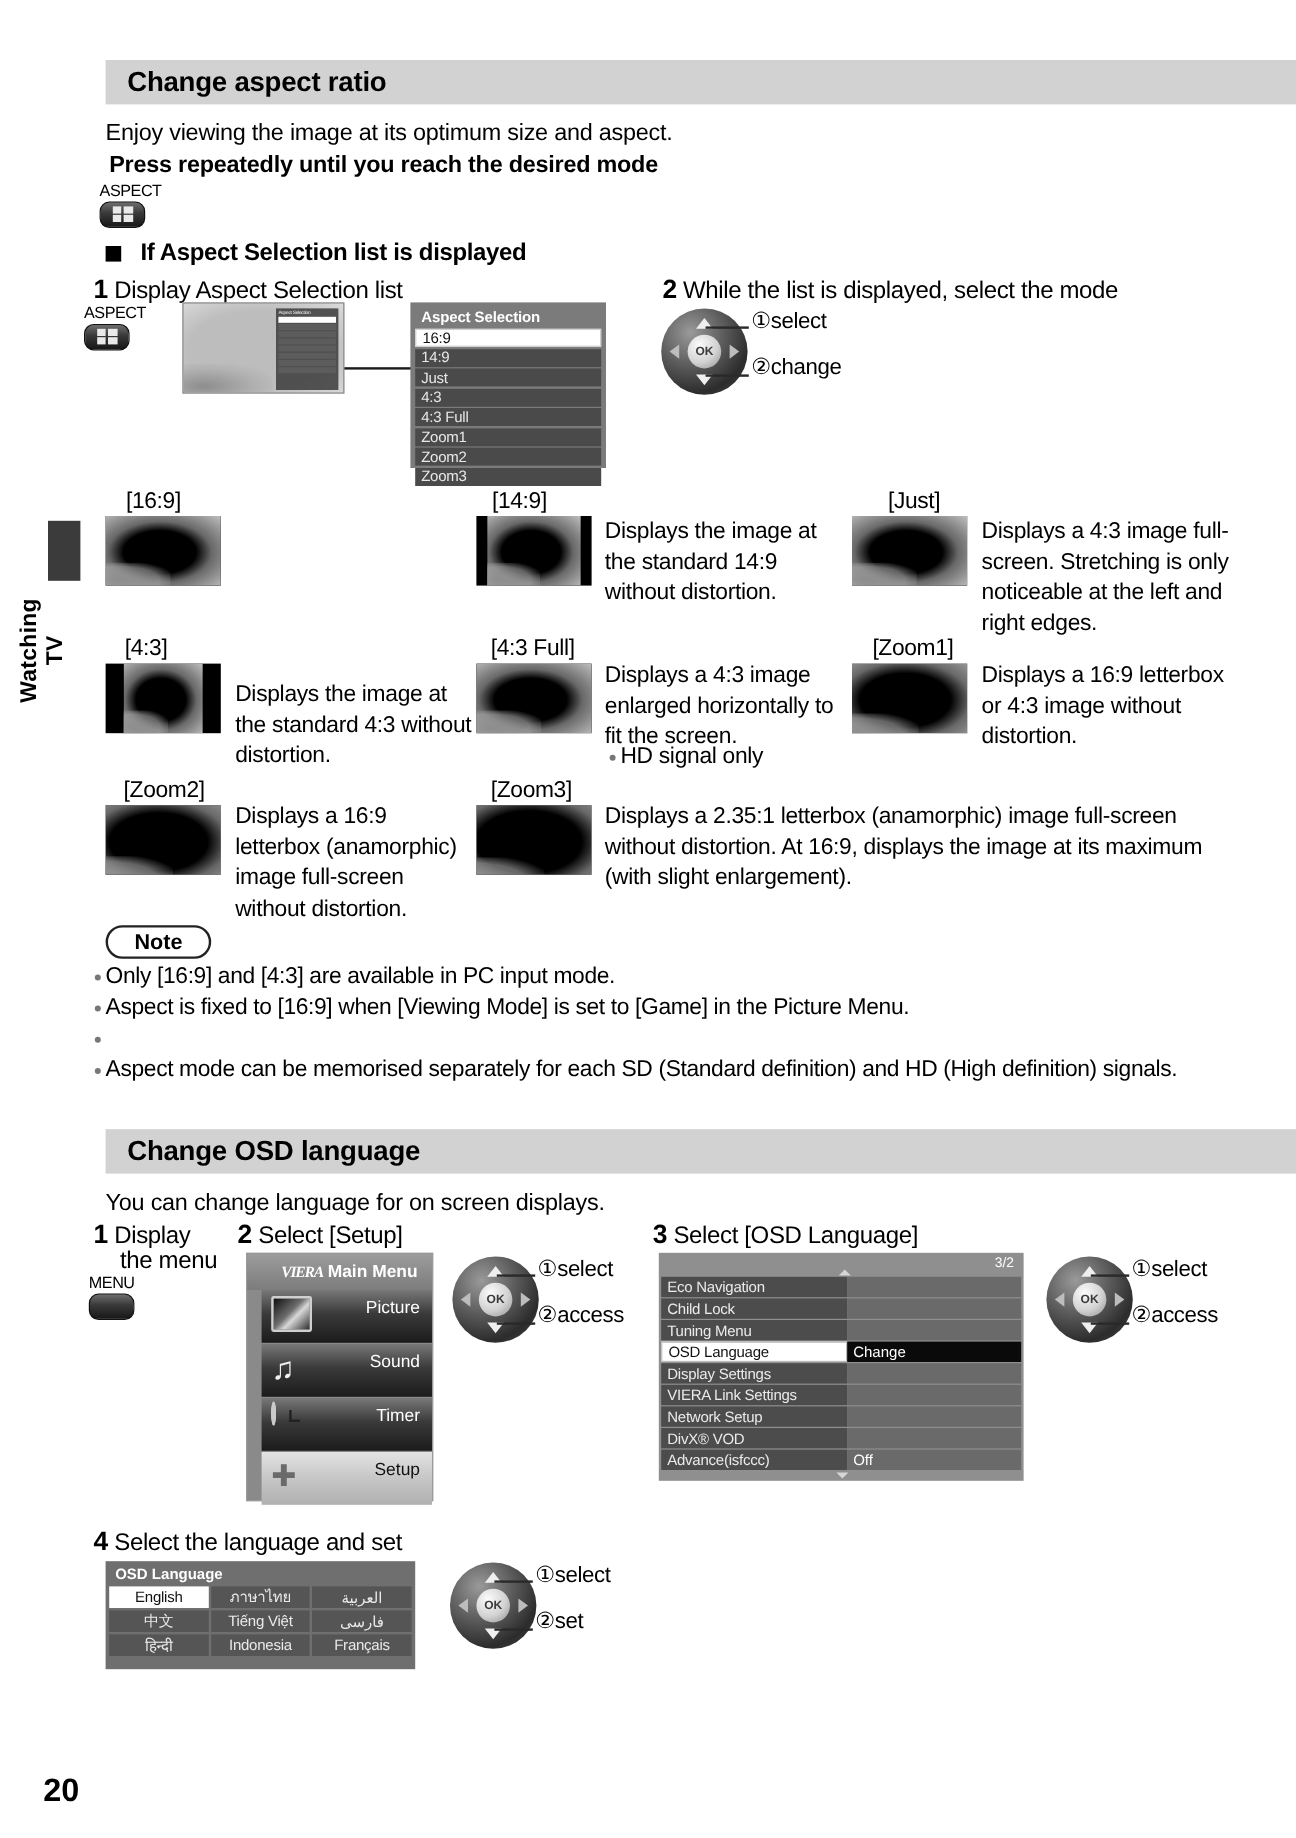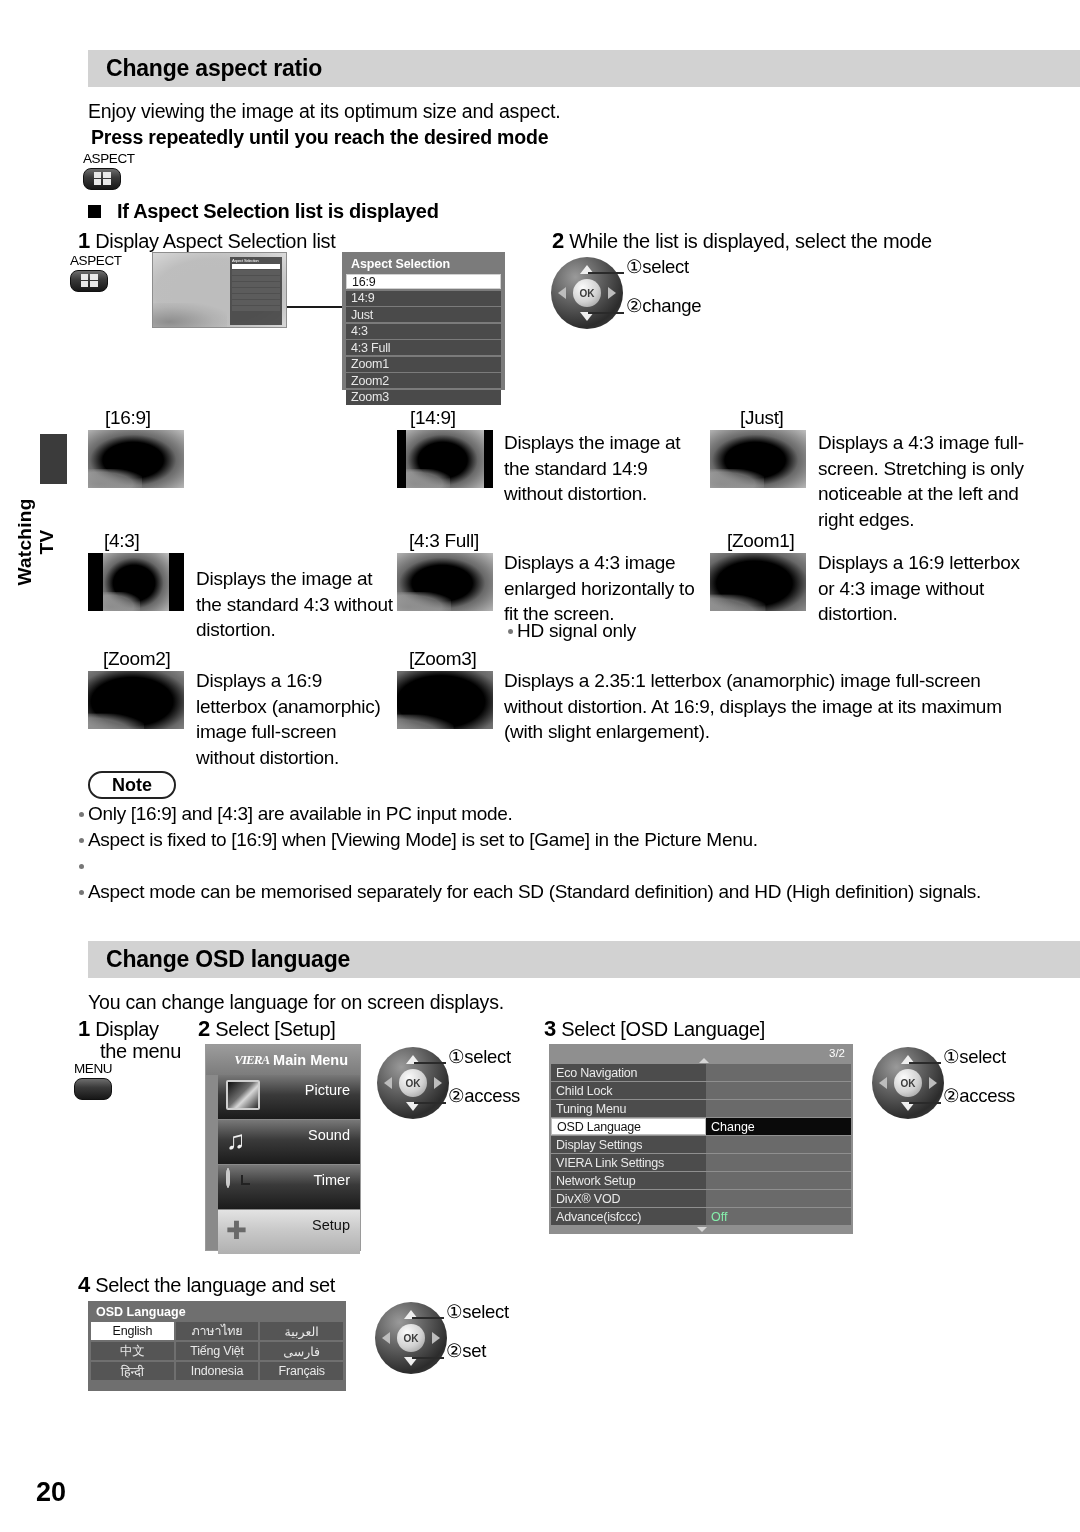--- a/index.html
+++ b/index.html
@@ -184,21 +184,21 @@
   
   .smenu{ position:absolute; left:549px; top:1044px; width:304px; height:190px; background:#8f8f8f; padding:2px;}
   .smenu .stop{ height:18px; position:relative; }
   .smenu .pg{ position:absolute; right:6px; top:1px; color:#fff; font-size:11.5px;}
   .smenu .caret-up{ position:absolute; left:148px; top:12px; width:0;height:0;
     border-left:5px solid transparent;border-right:5px solid transparent;border-bottom:5px solid #d6d6d6;}
   .smenu .caret-dn{ position:absolute; left:148px; bottom:2px; width:0;height:0;
     border-left:5px solid transparent;border-right:5px solid transparent;border-top:5px solid #d6d6d6;}
   .srow{ display:flex; height:17px; margin-bottom:1px; }
   .srow .k{ width:155px; background:#4c4c4c; color:#eaeaea; font-size:12.5px; padding-left:5px; display:flex; align-items:center; letter-spacing:-.2px;}
-  .srow .v{ flex:1; background:#6a6a6a; color:#86efac; font-size:12.5px; padding-left:5px; display:flex; align-items:center;}
+  .srow .v{ flex:1; background:#6a6a6a; color:#ffffff; font-size:12.5px; padding-left:5px; display:flex; align-items:center;}
   .srow.sel .k{ background:#fff; color:#111; border:1px solid #bdbdbd; }
   .srow.sel .v{ background:#0a0a0a; color:#fff; }
 
   
   .lgrid{ position:absolute; left:88px; top:1301px; width:258px; height:90px; background:#6f6f6f; padding:3px;}
   .lgrid .lt{ color:#fff; font-size:12.5px; font-weight:bold; padding:1px 0 3px 5px;}
   .lgrid .lrow{ display:flex; gap:2px; margin-bottom:2px;}
   .lcell{
     flex:1; height:18px; background:#555; color:#e9e9e9; font-size:12.5px;
     display:flex; align-items:center; justify-content:center; letter-spacing:-.2px;

